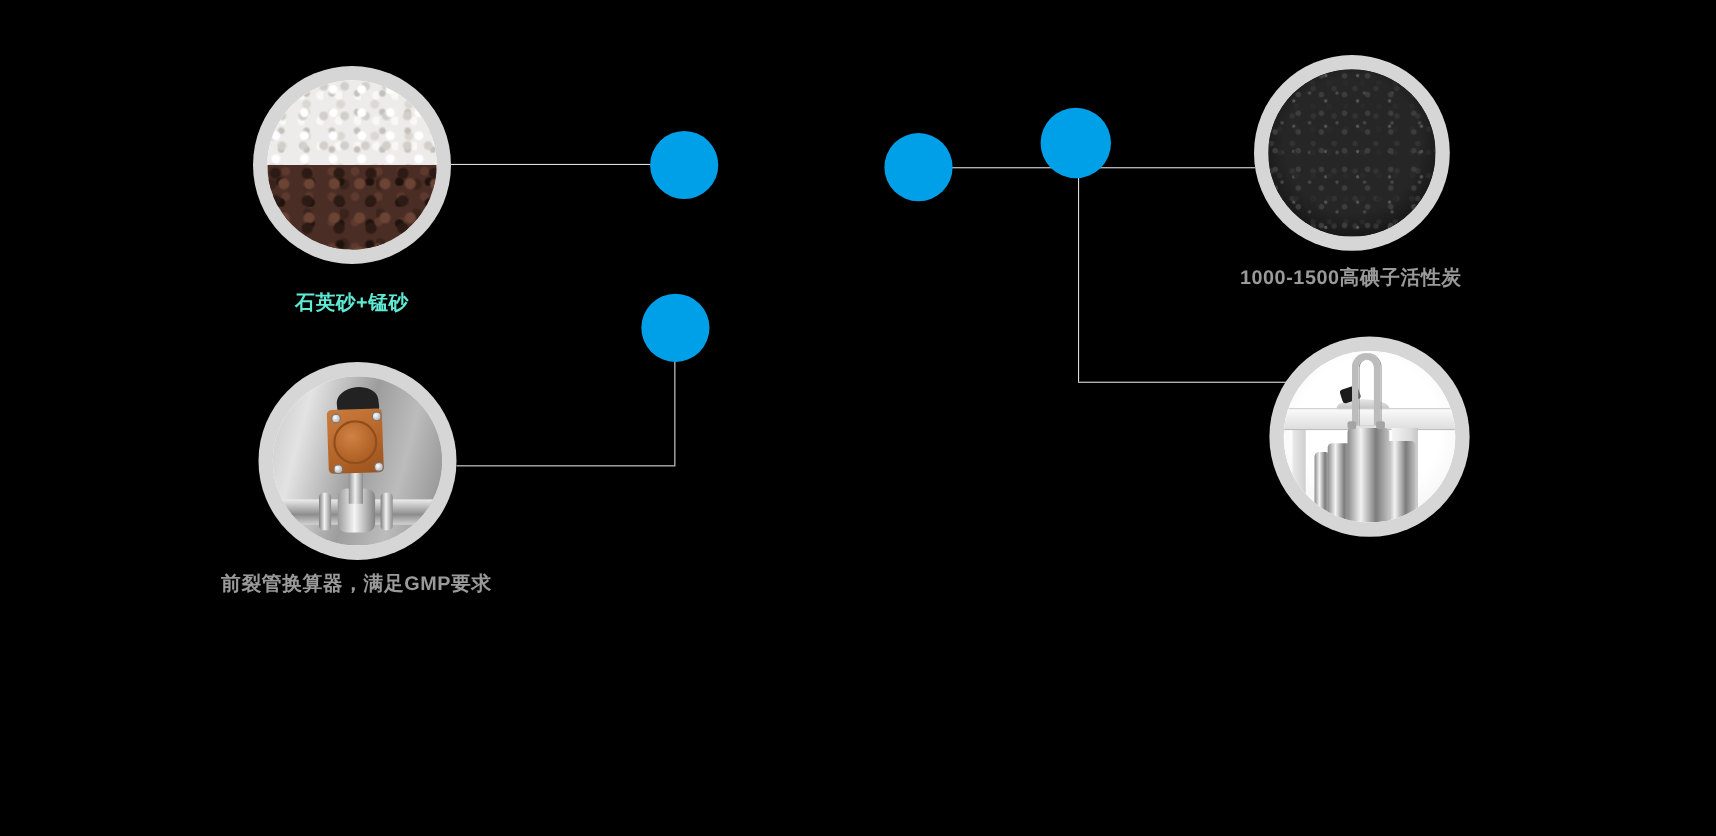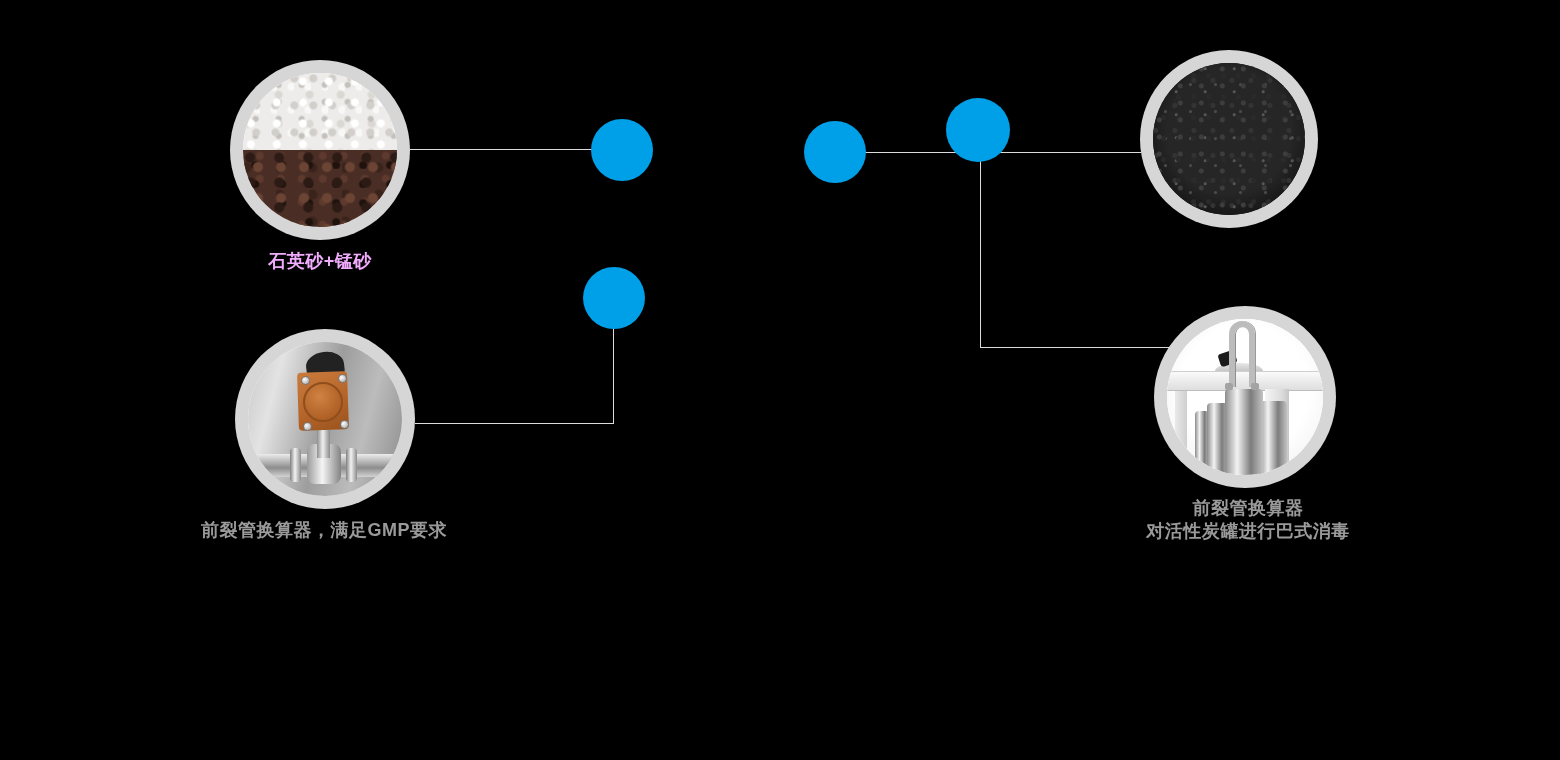--- a/index.html
+++ b/index.html
@@ -120,27 +120,28 @@
   <div class="dot" style="left: 804px; top: 121px; width: 62px; height: 62px; background: rgb(0, 160, 233);"></div>
   <div class="dot" style="left: 946px; top: 98px; width: 64px; height: 64px; background: rgb(0, 160, 233);"></div>
   <div class="dot" style="left: 583px; top: 267px; width: 62px; height: 62px; background: rgb(0, 160, 233);"></div>
 
   <div class="feature-circle" style="left: 230px; top: 60px; width: 180px; height: 180px; background: rgb(214, 214, 214);">
     <div class="photo">
       <div class="sand-top"></div>
       <div class="sand-bottom"></div>
     </div>
   </div>
-  <div class="caption" style="left: 170px; top: 250px; width: 300px; color: #f0abfc;">石英砂+锰砂</div>
+  <div class="caption" style="left: 170px; top: 264px; width: 300px; color: #5eead4;">石英砂+锰砂</div>
 
   <div class="feature-circle" style="left: 1140px; top: 50px; width: 178px; height: 178px; background: rgb(214, 214, 214);">
     <div class="photo">
       <div class="carbon"></div>
     </div>
   </div>
+  <div class="caption" style="left: 1078px; top: 241px; width: 300px; color: rgb(154, 154, 154);">1000-1500高碘子活性炭</div>
 
   <div class="feature-circle" style="left: 235px; top: 329px; width: 180px; height: 180px; background: rgb(214, 214, 214);">
     <div class="photo">
       <div class="valve-bg"></div>
       <div class="valve-pipe"></div>
       <div class="flange" style="left:42px;"></div>
       <div class="flange" style="left:98px;"></div>
       <div class="valve-ball"></div>
       <div class="valve-stem"></div>
       <div class="valve-dome"></div>
@@ -164,18 +165,14 @@
       <div class="hx-post-right"></div>
       <div class="cyl" style="left:28px;top:92px;width:14px;height:64px;"></div>
       <div class="cyl" style="left:40px;top:84px;width:22px;height:72px;"></div>
       <div class="cyl" style="left:92px;top:82px;width:28px;height:74px;"></div>
       <div class="cyl" style="left:58px;top:70px;width:38px;height:86px;"></div>
       <div class="hx-upipe"></div>
       <div class="hx-clampL"></div>
       <div class="hx-clampR"></div>
     </div>
   </div>
-  <div class="caption" style="left: 1073px; top: 497px; width: 350px; color: rgb(154, 154, 154);">
-    <div>前裂管换算器</div>
-    <div>对活性炭罐进行巴式消毒</div>
-  </div>
 
 </div>
 
 </body></html>

